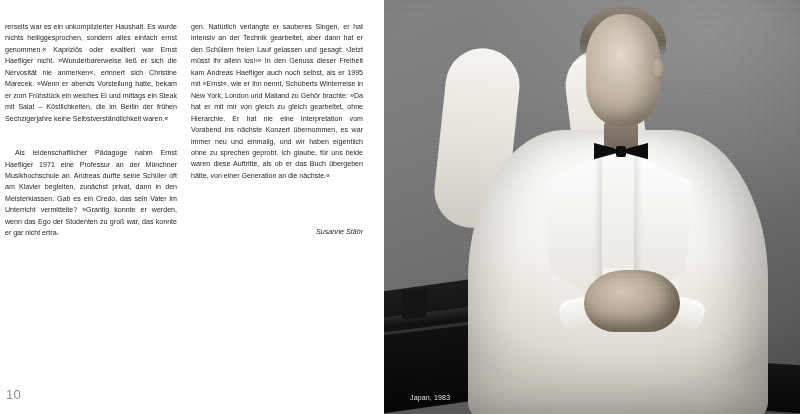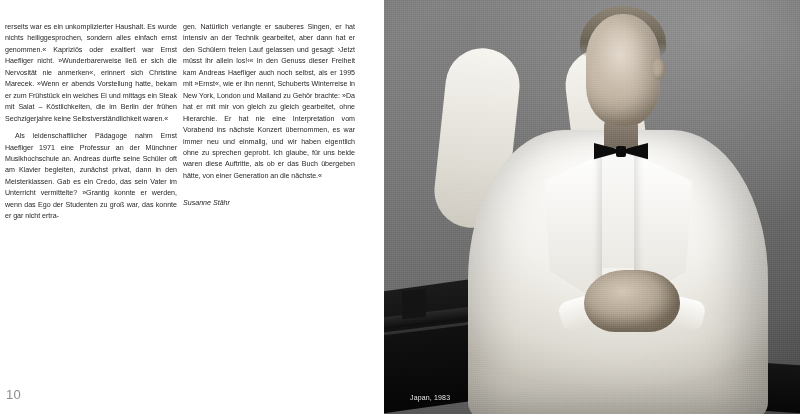--- a/index.html
+++ b/index.html
@@ -28,50 +28,50 @@
     width: 384px;
     height: 414px;
     background: #ffffff;
   }
   .columns {
     position: absolute;
     left: 5px;
     top: 22px;
     width: 358px;
     display: flex;
-    gap: 6px;
+    gap: 14px;
   }
   .col {
     width: 172px;
   }
   .col p {
     margin: 0;
     font-family: "Liberation Sans", sans-serif;
     font-size: 7.1px;
     line-height: 11.45px;
     color: #231f20;
     text-align: justify;
     -webkit-hyphens: none;
     hyphens: none;
     letter-spacing: -0.01px;
     word-spacing: -0.1px;
   }
   .col p.indent {
     text-indent: 10px;
   }
   .col p + p {
-    margin-top: 6px;
+    margin-top: 23px;
   }
   .byline {
-    margin-top: 16px;
+    margin-top: 45px;
     font-family: "Liberation Sans", sans-serif;
     font-size: 7.1px;
     line-height: 11.45px;
     font-style: italic;
-    text-align: left;
+    text-align: right;
     color: #231f20;
   }
   .folio {
     position: absolute;
     left: 6px;
     bottom: 12px;
     font-family: "Liberation Sans", sans-serif;
     font-size: 13px;
     color: #8c8c8c;
     letter-spacing: 0.2px;

